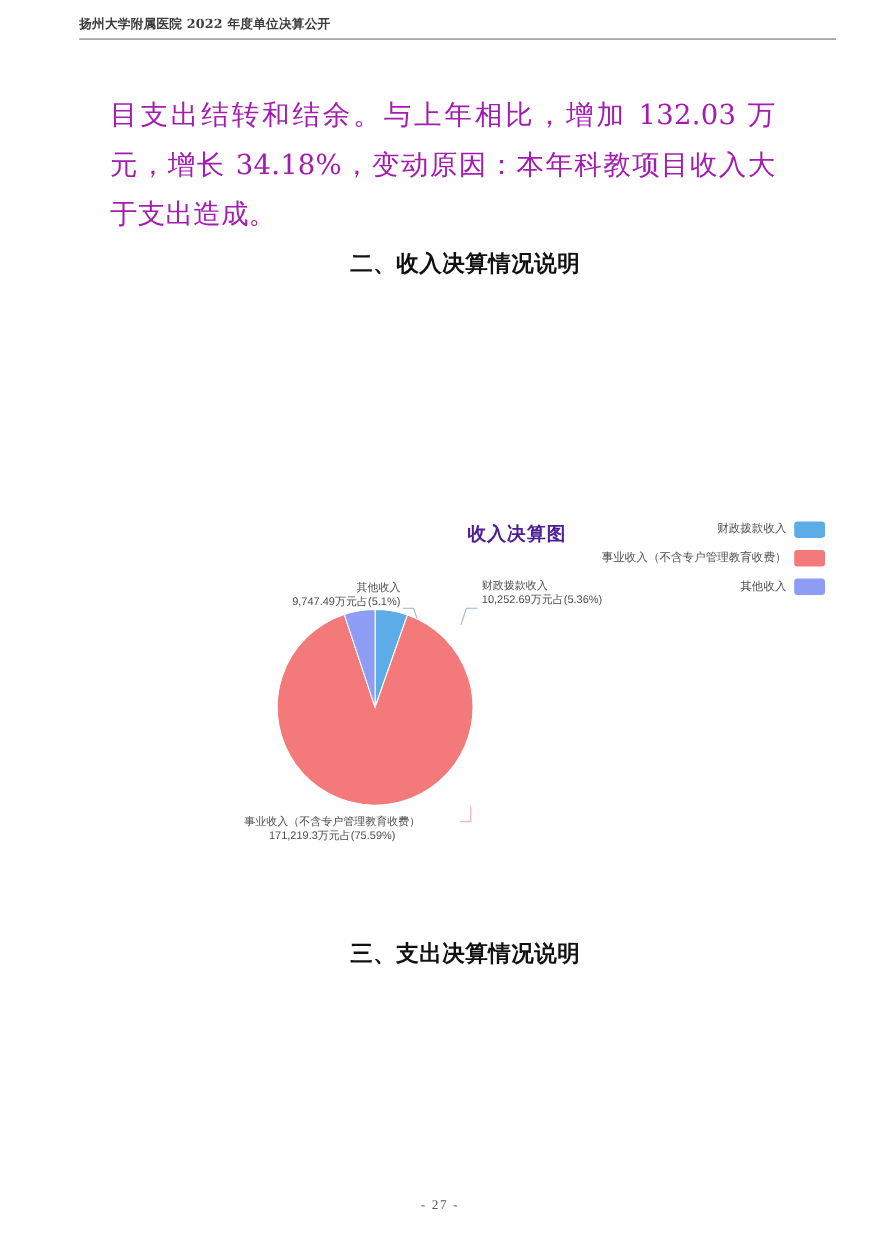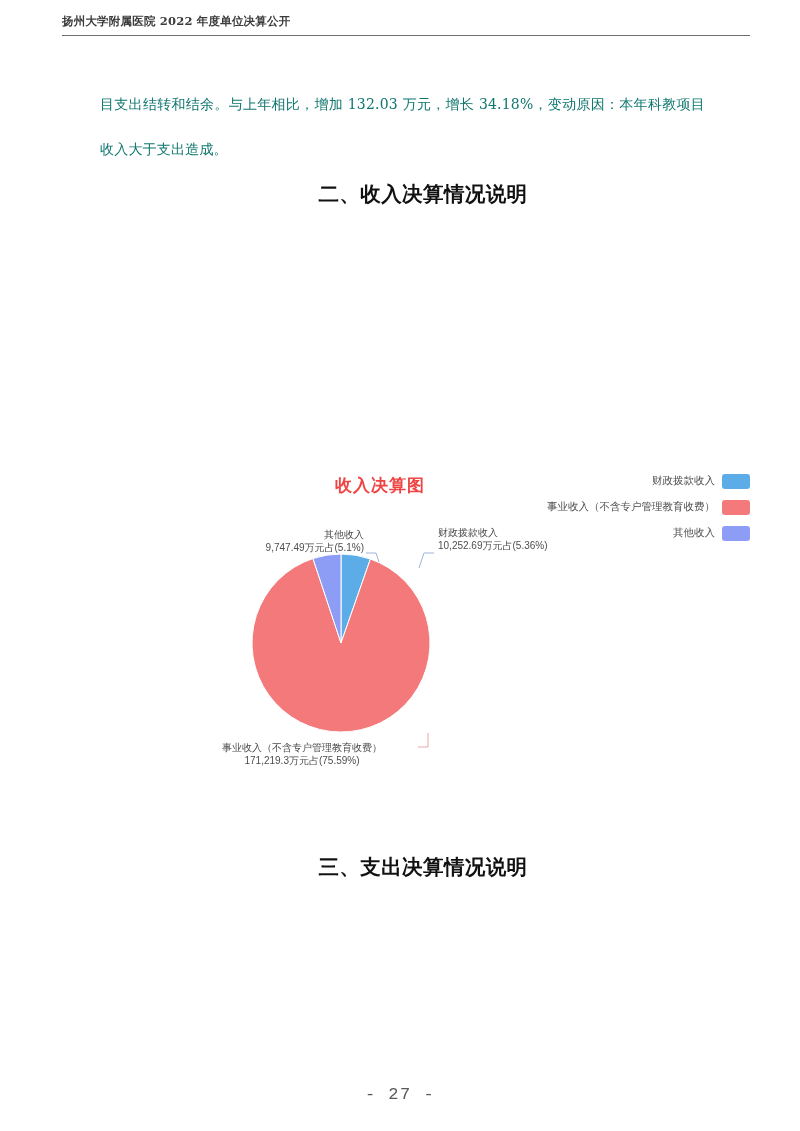--- a/index.html
+++ b/index.html
@@ -12,21 +12,21 @@
     height: 1131px;
     position: relative;
     font-family: "DejaVu Serif", "Liberation Serif", serif;
     color: #1a1a1a;
     overflow: hidden;
   }
 
   
   #page-header {
     position: absolute;
-    left: 62px;
+    left: 72px;
     top: 10px;
     width: 688px;
     height: 26px;
     border-bottom: 1.4px solid #6f6f6f;
     box-sizing: border-box;
   }
   #page-header .hdr-text {
     font-family: "DejaVu Serif", "Liberation Serif", serif;
     font-size: 11.5px;
     font-weight: 700;
@@ -37,27 +37,27 @@
   }
 
   
   #doc-body {
     position: absolute;
     left: 100px;
     top: 82px;
     width: 605px;
   }
   .para {
-    font-size: 14px;
+    font-size: 25px;
     line-height: 45px;
     text-align: justify;
     text-align-last: left;
     letter-spacing: 0.2px;
     margin: 0;
-    color: #0f766e;
+    color: #a21caf;
   }
   .para.indent {
     text-indent: 41px;
   }
   .heading {
     font-size: 20.5px;
     line-height: 45px;
     font-weight: 700;
     margin: 0;
     text-indent: 41px;
@@ -73,25 +73,25 @@
     left: 180px;
     top: 465px;
     width: 570px;
     height: 330px;
   }
   #chart-title {
     position: absolute;
     left: 155px;
     top: 9px;
     width: 180px;
-    text-align: left;
+    text-align: right;
     font-family: "Liberation Sans", sans-serif;
     font-size: 17px;
     font-weight: 700;
-    color: #ef4444;
+    color: #4c1d95;
     letter-spacing: 1px;
   }
 
   
   #chart-legend {
     position: absolute;
     right: 0px;
     top: 5px;
     width: 392px;
   }
@@ -169,22 +169,22 @@
 
   
   #page-footer {
     position: absolute;
     left: 0;
     top: 1084px;
     width: 800px;
     text-align: center;
   }
   #page-number {
-    font-family: Liberation Mono, monospace;
-    font-size: 17px;
+    font-family: Liberation Serif, serif;
+    font-size: 12px;
     color: #5a5a5a;
     letter-spacing: 1.5px;
   }
 </style>
 </head>
 <body>
 
 <div id="page-header">
   <div class="hdr-text">扬州大学附属医院 2022 年度单位决算公开</div>
 </div>

